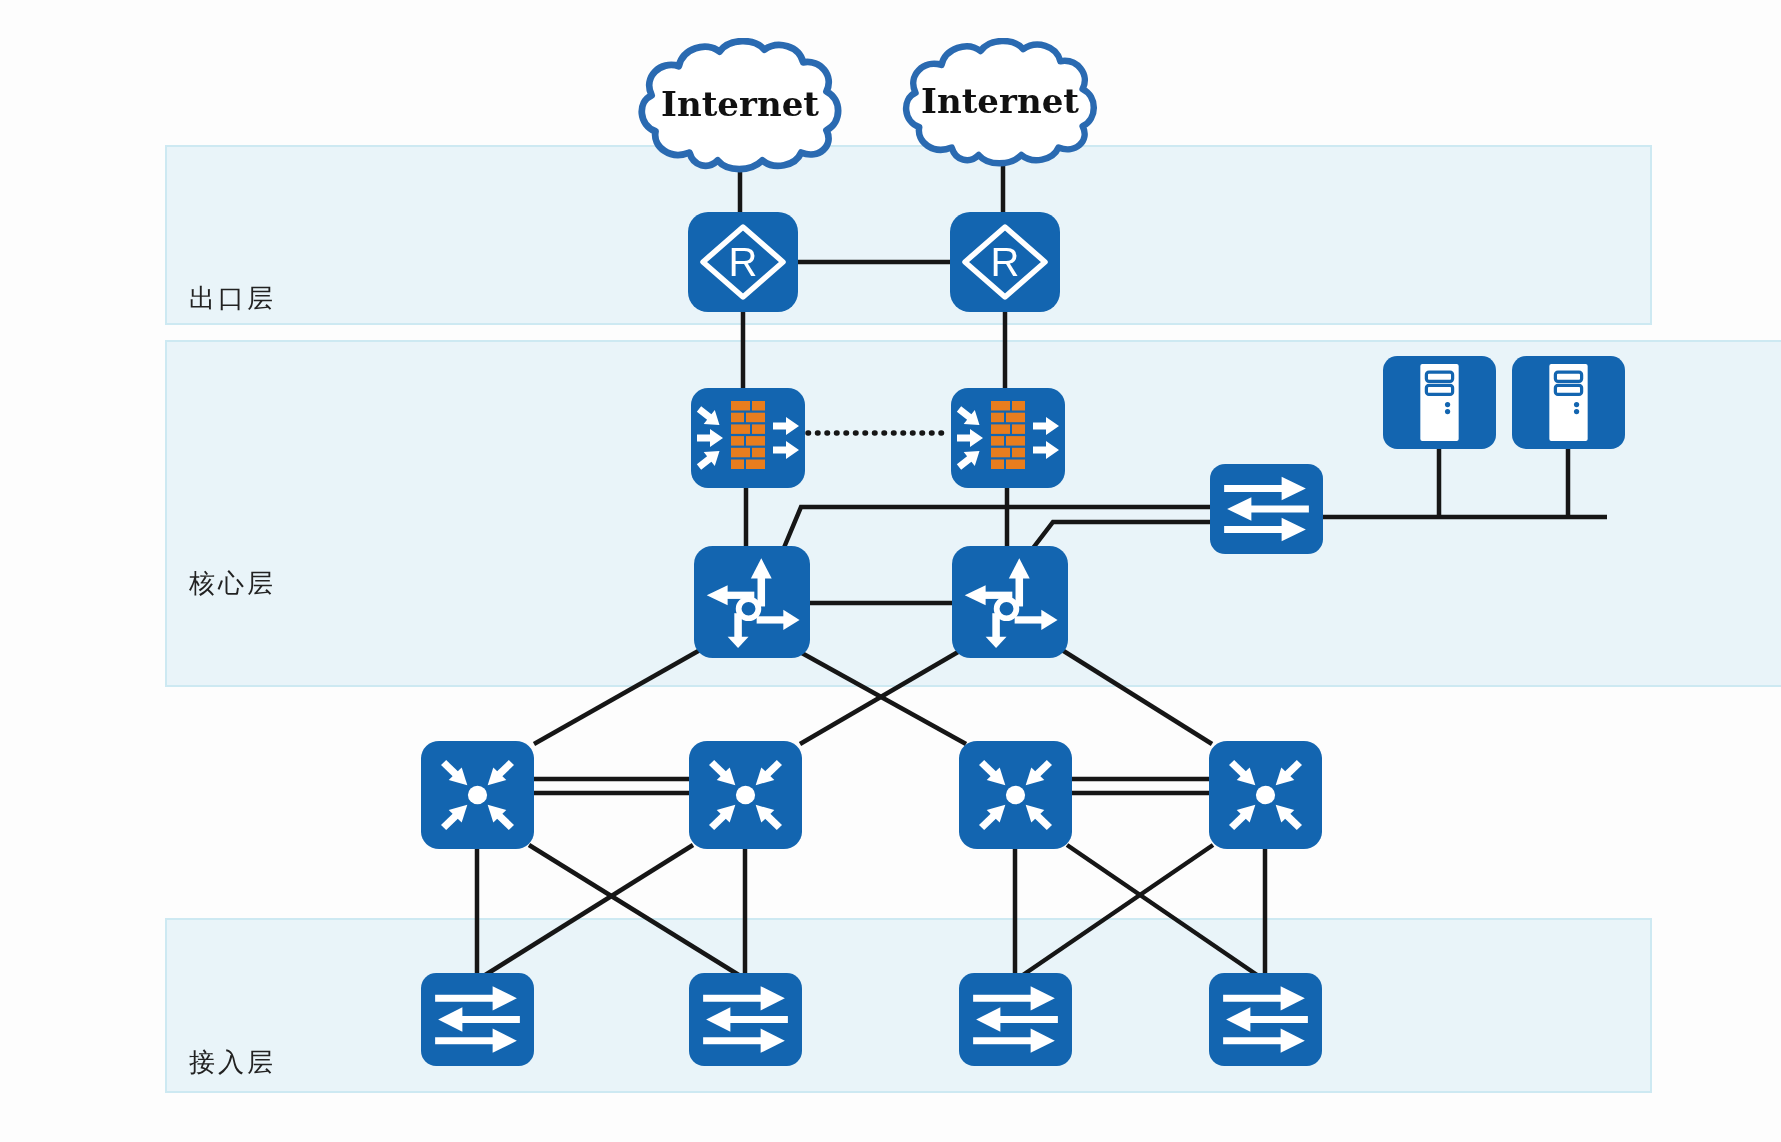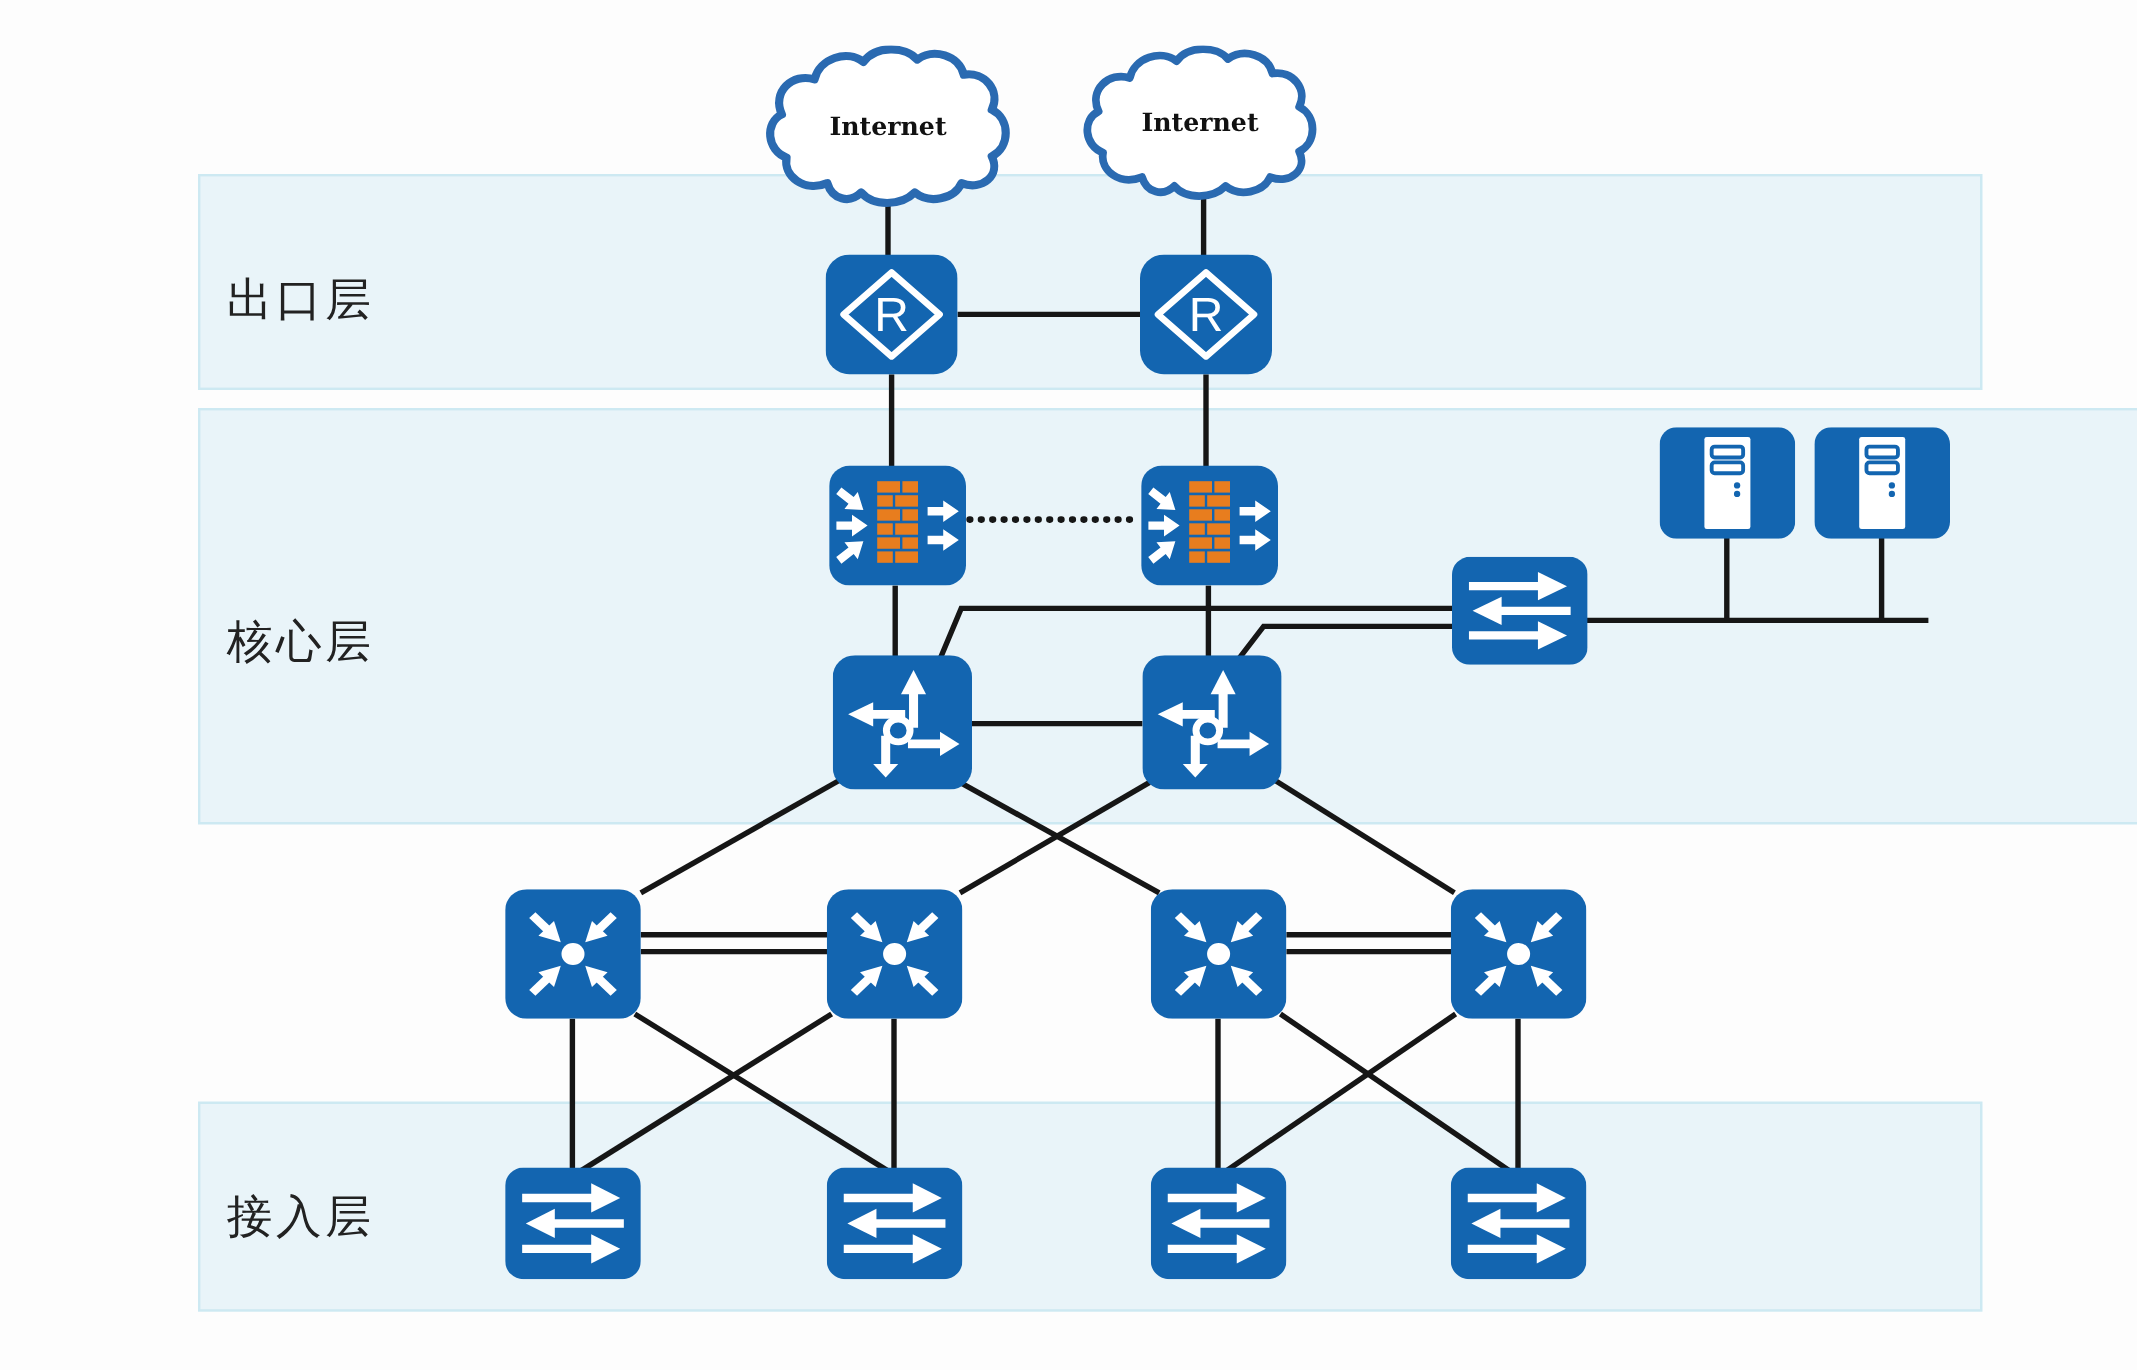--- a/index.html
+++ b/index.html
@@ -4,28 +4,28 @@
 <style>
   :root{
     --blue:#1365b0; --orange:#e87d1e; --line:#161616;
     --cloud-stroke:#2a6ab1; --band-bg:#e9f4f9; --band-border:#cde9f2;
     --label:#222;
   }
   html,body{margin:0;padding:0;}
   body{width:1781px;height:1142px;background:#fdfdfd;font-family:"Liberation Sans",sans-serif;overflow:hidden;}
   #stage{position:relative;width:1781px;height:1142px;}
   .band{position:absolute;background:var(--band-bg);border:2px solid var(--band-border);box-sizing:border-box;z-index:0;}
-  .band-label{position:absolute;left:22px;transform:translateY(-50%);font-size:38px;color:var(--label);letter-spacing:3px;white-space:nowrap;}
+  .band-label{position:absolute;left:22px;transform:translateY(-50%);font-size:26px;color:var(--label);letter-spacing:3px;white-space:nowrap;margin-top:48px;}
   #edge-layer{position:absolute;left:0;top:0;z-index:1;}
   .node{position:absolute;z-index:2;}
   .node svg{display:block;width:100%;height:100%;}
   .cloud{position:absolute;z-index:3;}
   .cloud svg{display:block;width:100%;height:100%;}
   .cloud-label{position:absolute;left:0;right:0;top:50%;transform:translateY(-54%);text-align:center;
-    font-family:"DejaVu Serif",serif;font-weight:bold;font-size:21px;color:#111;}
+    font-family:"DejaVu Serif",serif;font-weight:bold;font-size:34px;color:#111;}
 </style>
 </head>
 <body>
 
 <div id="stage">
 
   <div class="band" style="left: 165px; top: 145px; width: 1487px; height: 180px;">
     <span class="band-label" style="top: 103px;">出口层</span>
   </div>
   <div class="band" style="left: 165px; top: 340px; width: 1770px; height: 347px;">

